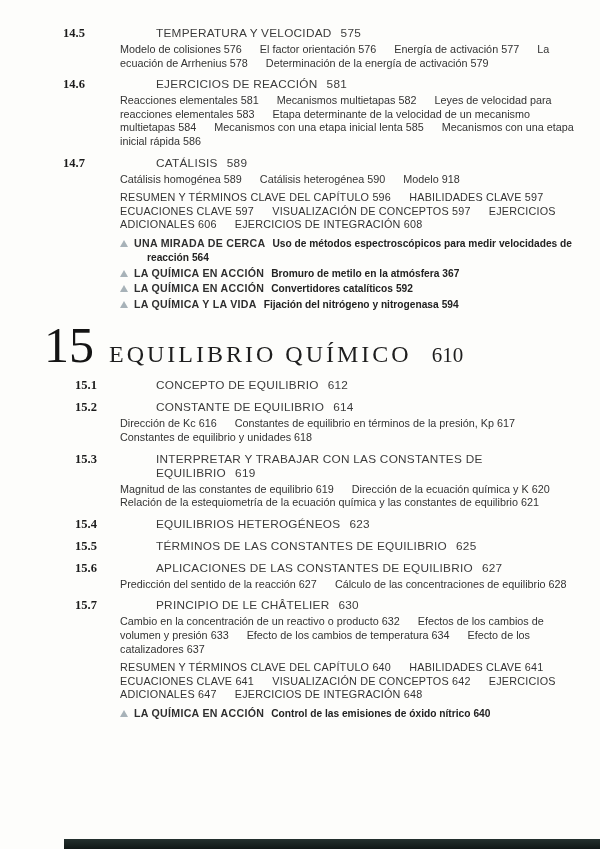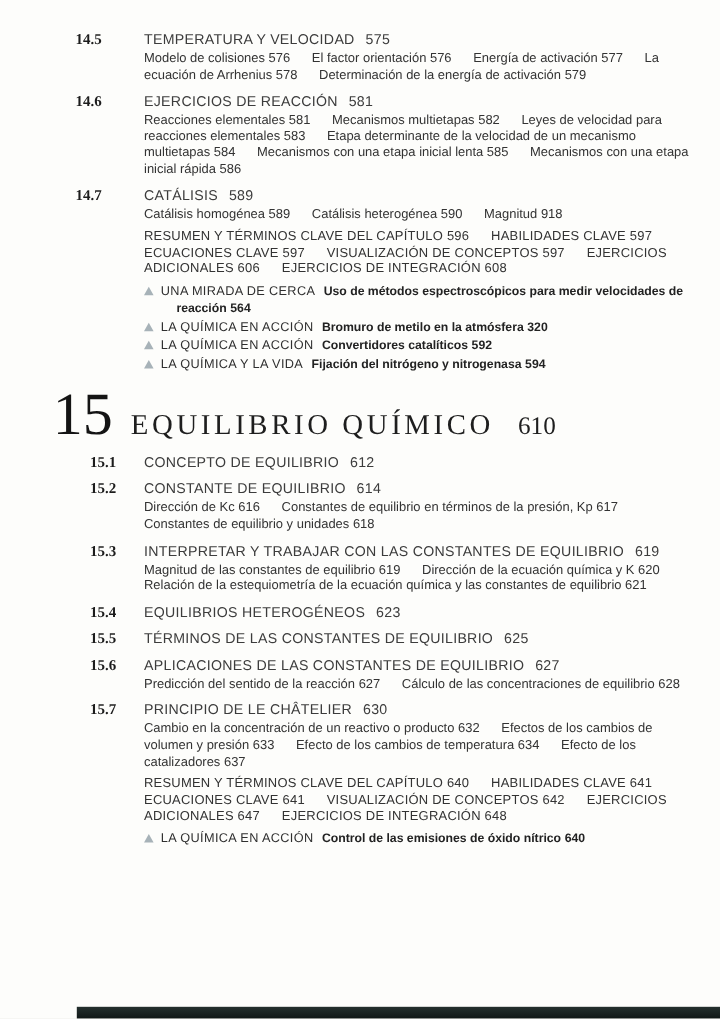--- a/index.html
+++ b/index.html
@@ -13,21 +13,21 @@
     font-family: "Liberation Sans", sans-serif;
     color: var(--text, #2f2f2f);
   }
   .toc { padding-top: 26px; }
 
   .chapter { box-sizing: border-box; padding-right: 16px; }
   .ch14 { padding-left: 63px; }
   .ch15 { padding-left: 75px; }
 
   .section { margin-bottom: 7px; }
-  .sec-head { display: flex; align-items: baseline; margin-bottom: 2px; }
+  .sec-head { display: flex; align-items: baseline; margin-bottom: 2px; gap: 36px; }
   .sec-num {
     font-family: "Liberation Serif", serif;
     font-weight: bold;
     font-size: 12.5px;
     color: #1c1c1c;
   }
   .ch14 .sec-num { flex: 0 0 57px; }
   .ch15 .sec-num { flex: 0 0 45px; }
   .sec-title {
     font-size: 11.8px;
@@ -59,21 +59,21 @@
   }
   .tri {
     display: inline-block;
     width: 0; height: 0;
     border-left: 4px solid transparent;
     border-right: 4px solid transparent;
     border-bottom: 7px solid var(--feature-icon, #a7b2b8);
     margin-right: 6px;
     vertical-align: 0px;
   }
-  .feature-kind { letter-spacing: 0.3px; color: #2f2f2f; margin-right: 7px; }
+  .feature-kind { letter-spacing: 0.3px; color: #2f2f2f; margin-right: 7px; font-weight: bold; }
   .feature-title { font-weight: bold; font-size: 10.2px; color: #222; }
   .feature-pg { font-weight: bold; font-size: 10.2px; color: #222; margin-left: 3px; }
 
   .chapter-heading {
     display: flex;
     align-items: baseline;
     margin: 10px 16px 9px 44px;
   }
   .ch-num {
     font-family: "Liberation Serif", serif;
@@ -122,25 +122,25 @@
             <span class="sec-num">14.6</span>
             <span class="sec-title"><span>EJERCICIOS DE REACCIÓN</span>&nbsp;&nbsp;<span class="sec-page">581</span></span>
           </div>
           <div class="sec-body subtopics"><span class="entry"><span>Reacciones elementales</span>&nbsp;<span class="pg">581</span></span> <span class="entry"><span>Mecanismos multietapas</span>&nbsp;<span class="pg">582</span></span> <span class="entry"><span>Leyes de velocidad para reacciones elementales</span>&nbsp;<span class="pg">583</span></span> <span class="entry"><span>Etapa determinante de la velocidad de un mecanismo multietapas</span>&nbsp;<span class="pg">584</span></span> <span class="entry"><span>Mecanismos con una etapa inicial lenta</span>&nbsp;<span class="pg">585</span></span> <span class="entry"><span>Mecanismos con una etapa inicial rápida</span>&nbsp;<span class="pg">586</span></span> </div>
         </div>
         <div class="section">
           <div class="sec-head">
             <span class="sec-num">14.7</span>
             <span class="sec-title"><span>CATÁLISIS</span>&nbsp;&nbsp;<span class="sec-page">589</span></span>
           </div>
-          <div class="sec-body subtopics"><span class="entry"><span>Catálisis homogénea</span>&nbsp;<span class="pg">589</span></span> <span class="entry"><span>Catálisis heterogénea</span>&nbsp;<span class="pg">590</span></span> <span class="entry"><span>Magnitud</span>&nbsp;<span class="pg">918</span></span> </div>
+          <div class="sec-body subtopics"><span class="entry"><span>Catálisis homogénea</span>&nbsp;<span class="pg">589</span></span> <span class="entry"><span>Catálisis heterogénea</span>&nbsp;<span class="pg">590</span></span> <span class="entry"><span>Modelo</span>&nbsp;<span class="pg">918</span></span> </div>
           <div class="sec-body endmatter"><span class="entry"><span>RESUMEN Y TÉRMINOS CLAVE DEL CAPÍTULO</span>&nbsp;<span class="pg">596</span></span> <span class="entry"><span>HABILIDADES CLAVE</span>&nbsp;<span class="pg">597</span></span> <span class="entry"><span>ECUACIONES CLAVE</span>&nbsp;<span class="pg">597</span></span> <span class="entry"><span>VISUALIZACIÓN DE CONCEPTOS</span>&nbsp;<span class="pg">597</span></span> <span class="entry"><span>EJERCICIOS ADICIONALES</span>&nbsp;<span class="pg">606</span></span> <span class="entry"><span>EJERCICIOS DE INTEGRACIÓN</span>&nbsp;<span class="pg">608</span></span> </div>
           <div class="features">
             <div class="feature"><span class="tri"></span><span class="feature-kind">UNA MIRADA DE CERCA</span><span class="feature-title">Uso de métodos espectroscópicos para medir velocidades de reacción</span><span class="pg feature-pg">564</span></div>
-            <div class="feature"><span class="tri"></span><span class="feature-kind">LA QUÍMICA EN ACCIÓN</span><span class="feature-title">Bromuro de metilo en la atmósfera</span><span class="pg feature-pg">320</span></div>
+            <div class="feature"><span class="tri"></span><span class="feature-kind">LA QUÍMICA EN ACCIÓN</span><span class="feature-title">Bromuro de metilo en la atmósfera</span><span class="pg feature-pg">367</span></div>
             <div class="feature"><span class="tri"></span><span class="feature-kind">LA QUÍMICA EN ACCIÓN</span><span class="feature-title">Convertidores catalíticos</span><span class="pg feature-pg">592</span></div>
             <div class="feature"><span class="tri"></span><span class="feature-kind">LA QUÍMICA Y LA VIDA</span><span class="feature-title">Fijación del nitrógeno y nitrogenasa</span><span class="pg feature-pg">594</span></div>
           </div>
         </div>
       </div>
 
     <div class="chapter-heading">
       <span class="ch-num">15</span>
       <span class="ch-title">EQUILIBRIO QUÍMICO</span>
       <span class="ch-page">610</span>

